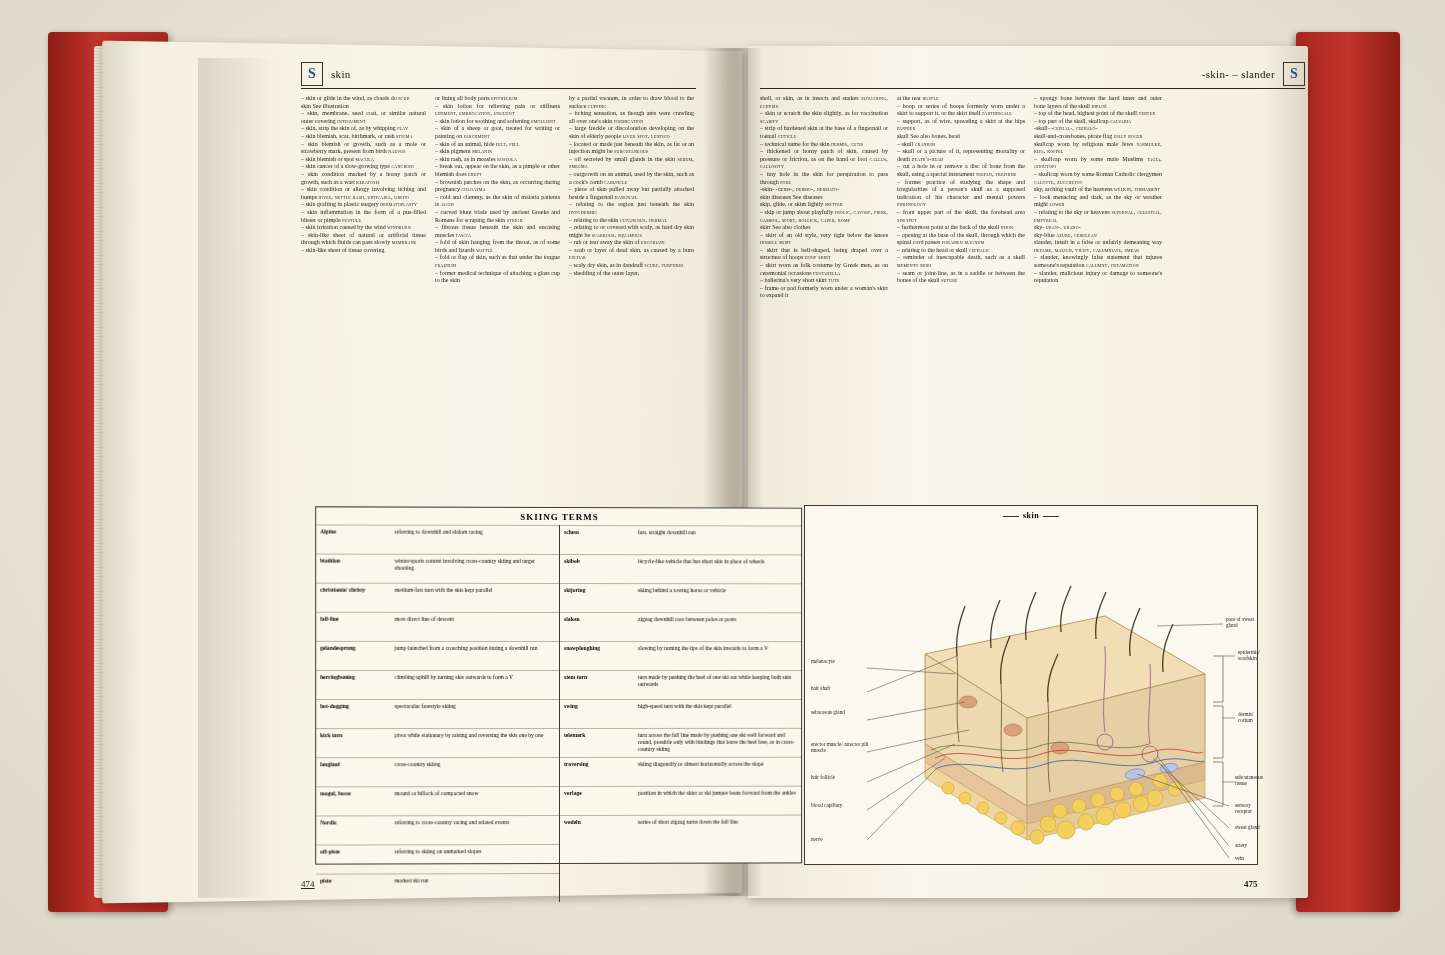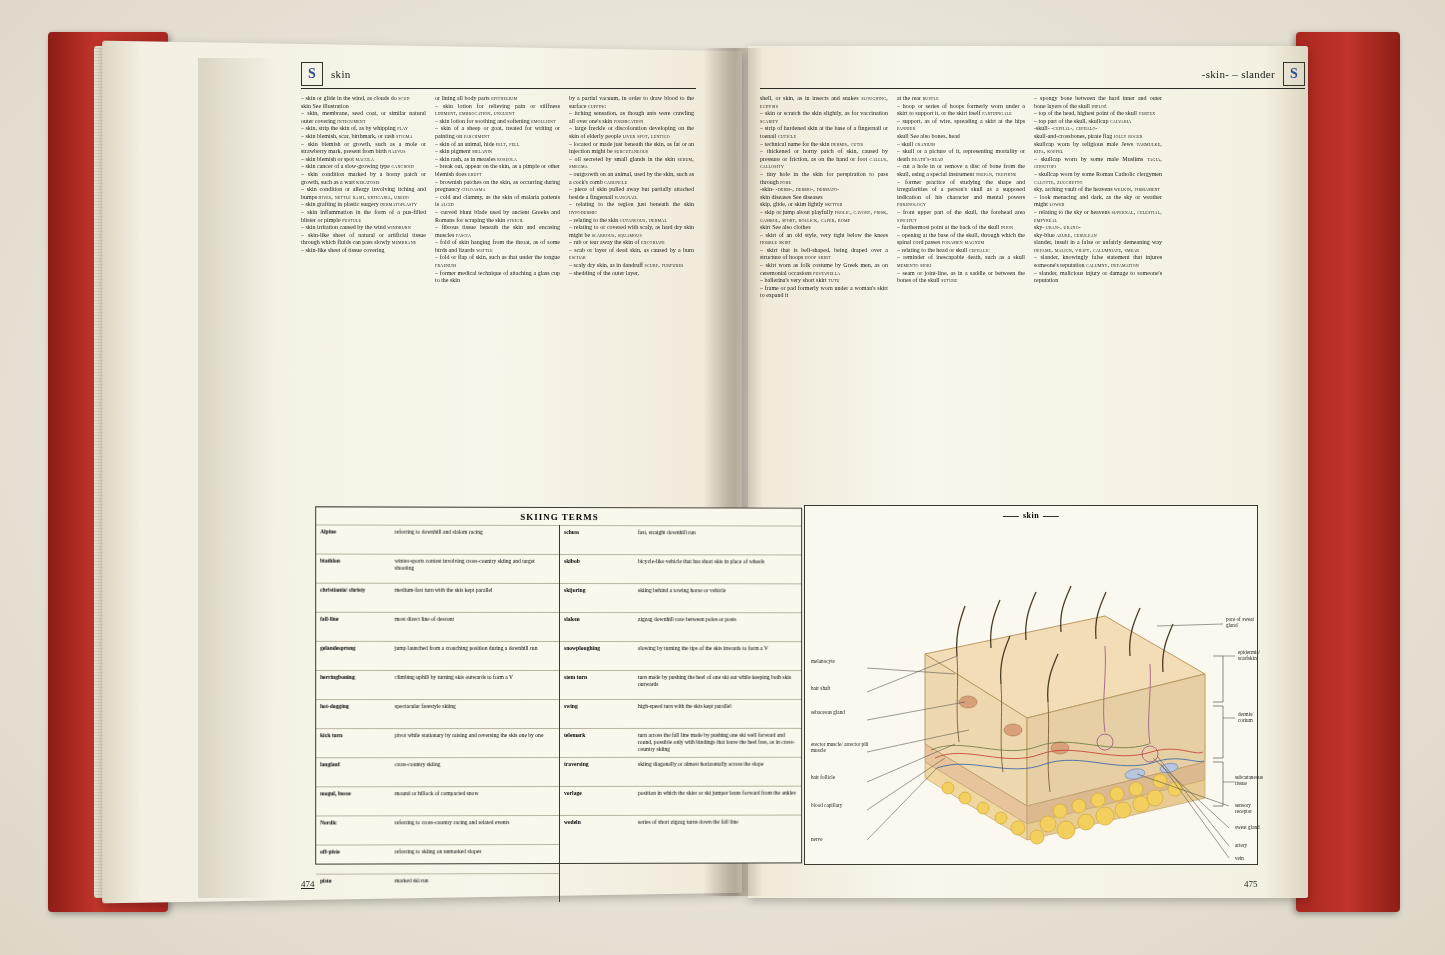--- a/index.html
+++ b/index.html
@@ -80,21 +80,21 @@
   #skin-fig-title{position:absolute;left:50%;top:5px;transform:translateX(-50%);
     font-size:8px;font-weight:bold;letter-spacing:.5px;}
   #skin-fig-title:before,#skin-fig-title:after{content:"";position:absolute;top:50%;width:16px;height:1px;background:#33332c;}
   #skin-fig-title:before{left:-20px;} #skin-fig-title:after{right:-20px;}
   .fig-label{position:absolute;font-size:5.2px;line-height:6.2px;color:#1c1c18;}
   .fig-label.r{text-align:left;}
 
   
   .folio{position:absolute;font-size:9px;}
   #folio-left{left:268px;top:861px;}
-  #folio-right{left:1196px;top:861px;}
+  #folio-right{left:1196px;top:861px;font-weight:bold;}
 
   
   #curl{position:absolute;left:150px;top:40px;width:110px;height:840px;
     background:linear-gradient(90deg,rgba(120,105,75,.20) 0%,rgba(255,255,255,0) 70%);
     pointer-events:none;}
 </style>
 </head>
 <body>
 
 <div id="scene">

